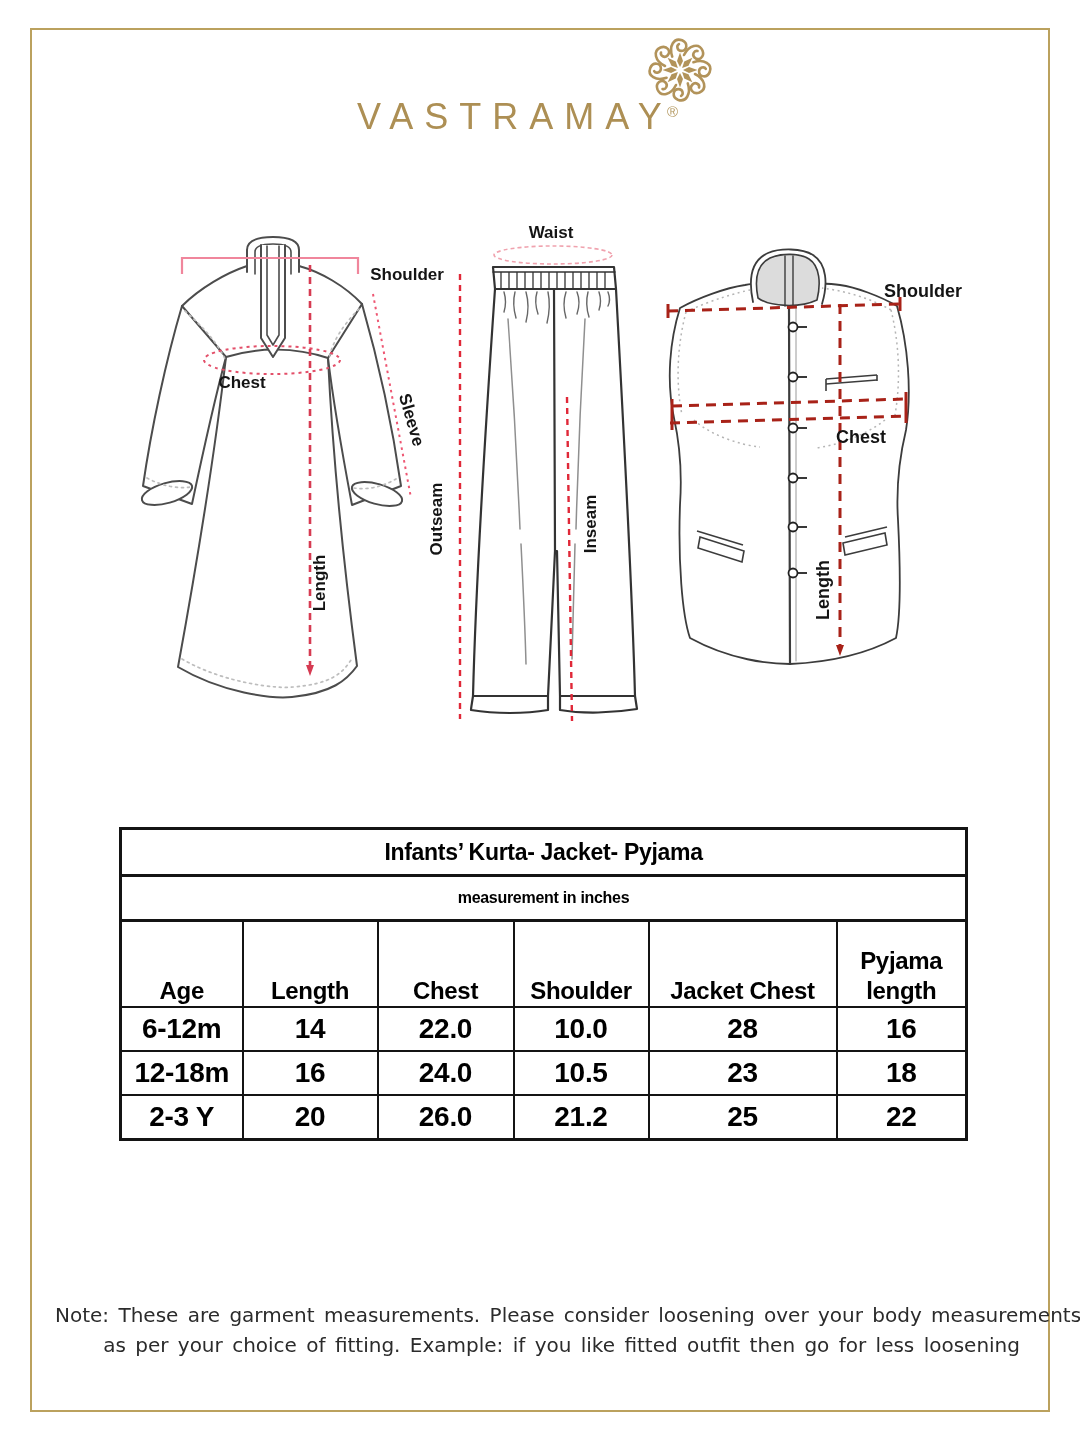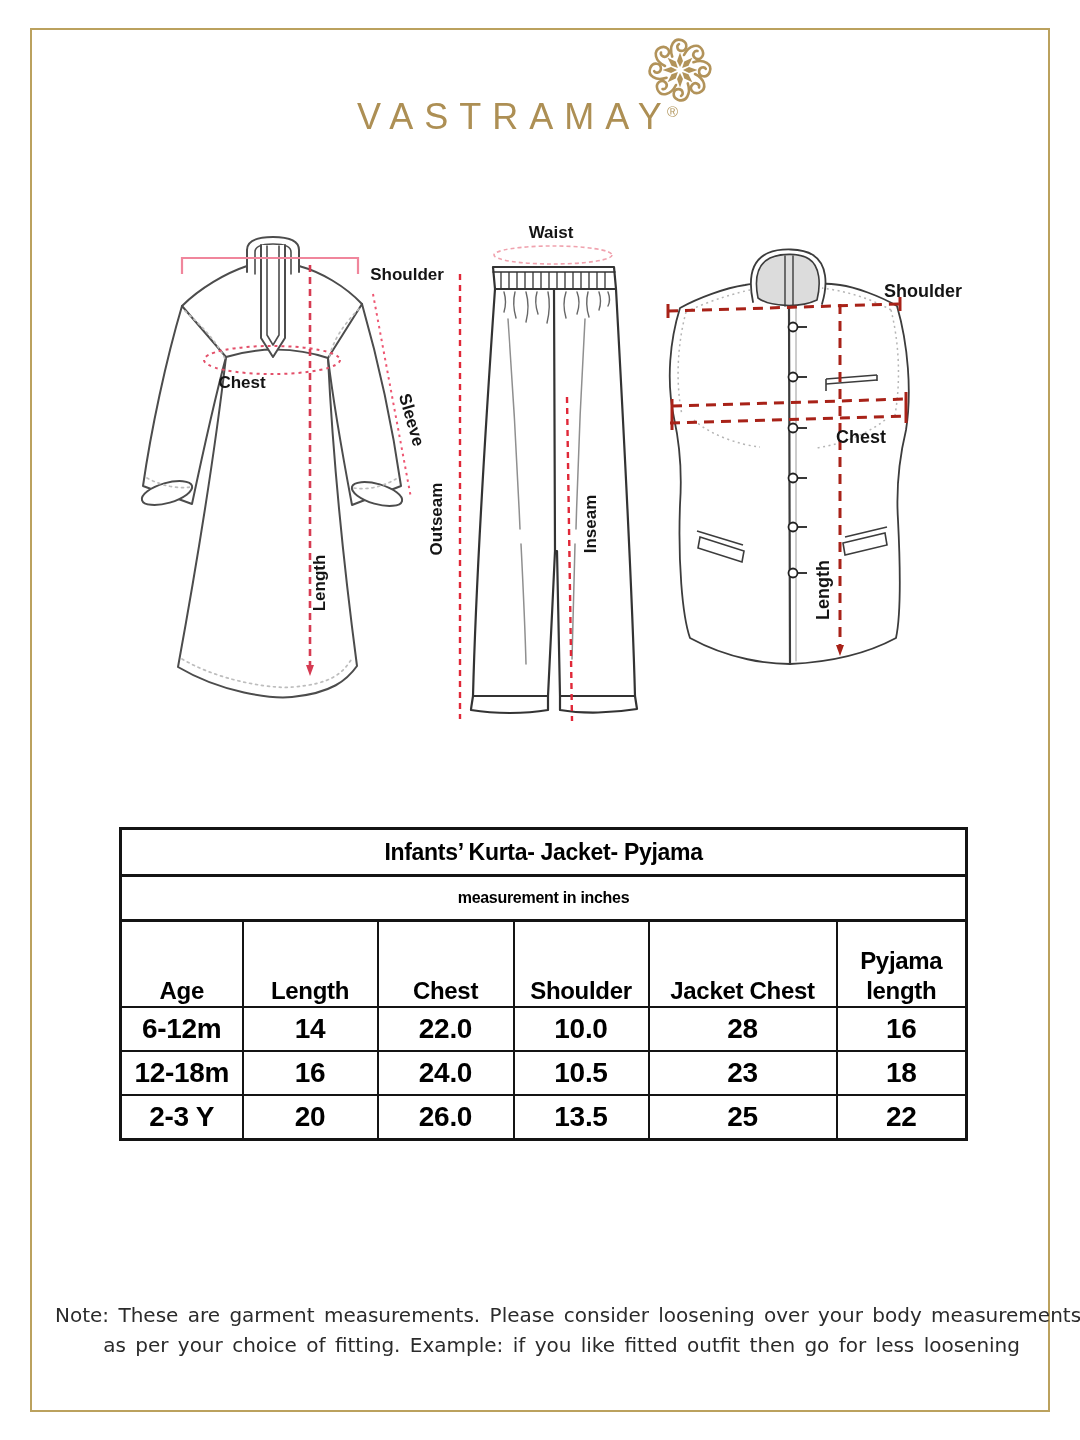--- a/index.html
+++ b/index.html
@@ -242,21 +242,21 @@
         <td>16</td>
         <td>24.0</td>
         <td>10.5</td>
         <td>23</td>
         <td>18</td>
       </tr>
       <tr class="row-data">
         <td>2-3 Y</td>
         <td>20</td>
         <td>26.0</td>
-        <td>13.5</td>
+        <td>21.2</td>
         <td>25</td>
         <td>22</td>
       </tr>
     </tbody>
   </table>
 
   <div class="note">
     <span class="nline">Note: These are garment measurements. Please consider loosening over your body measurements</span>
     <span class="nline">as per your choice of fitting. Example: if you like fitted outfit then go for less loosening</span>
   </div>

